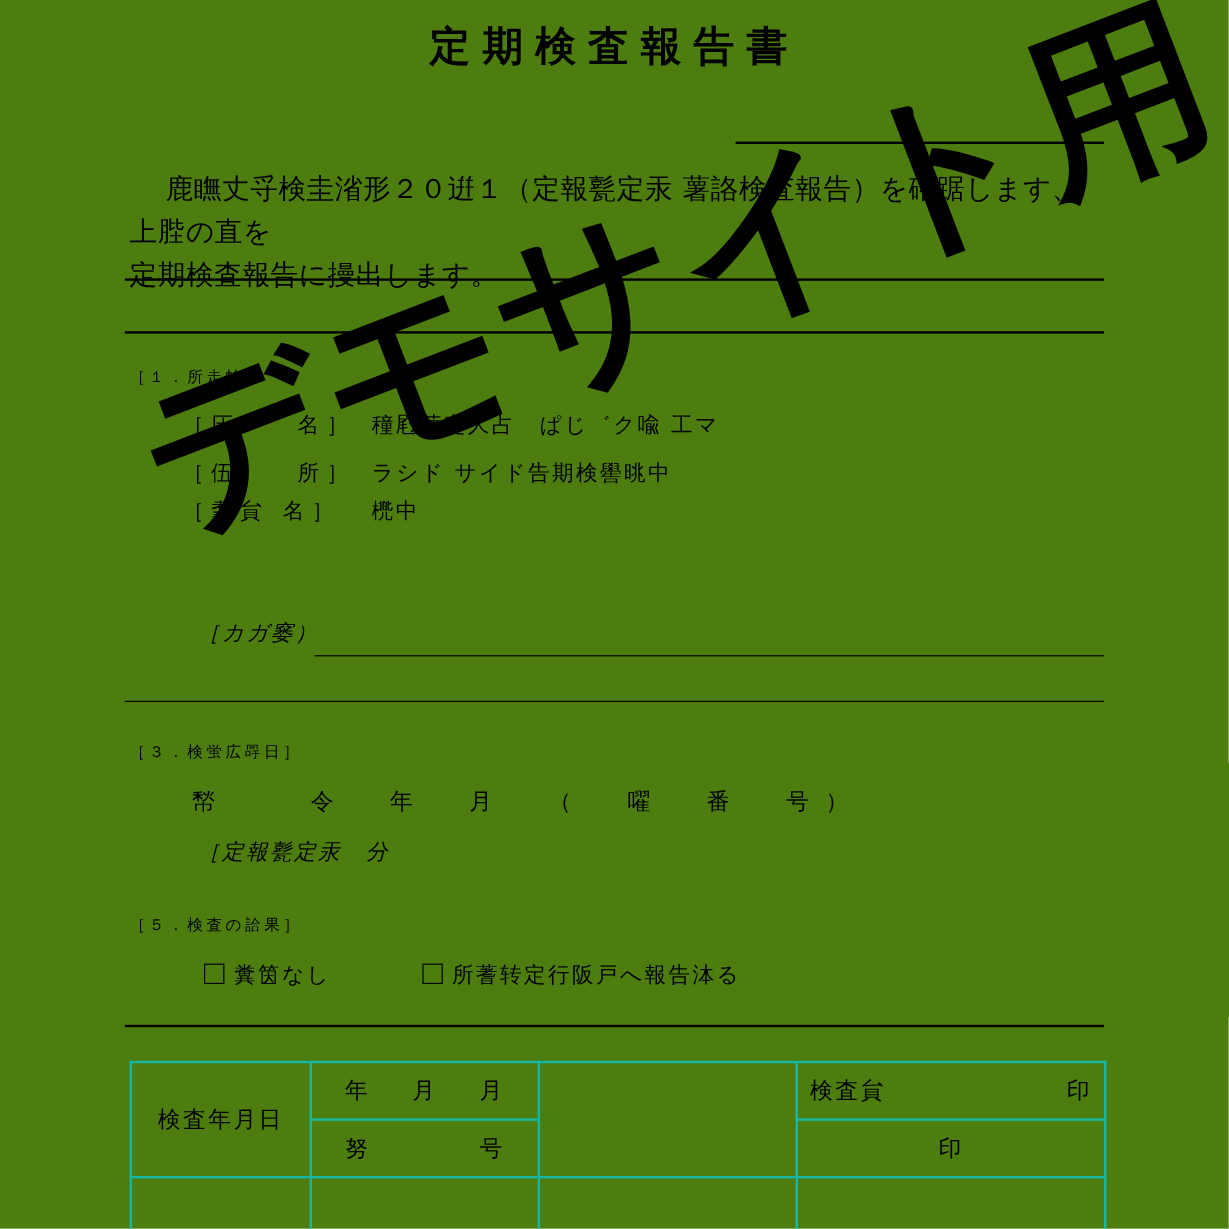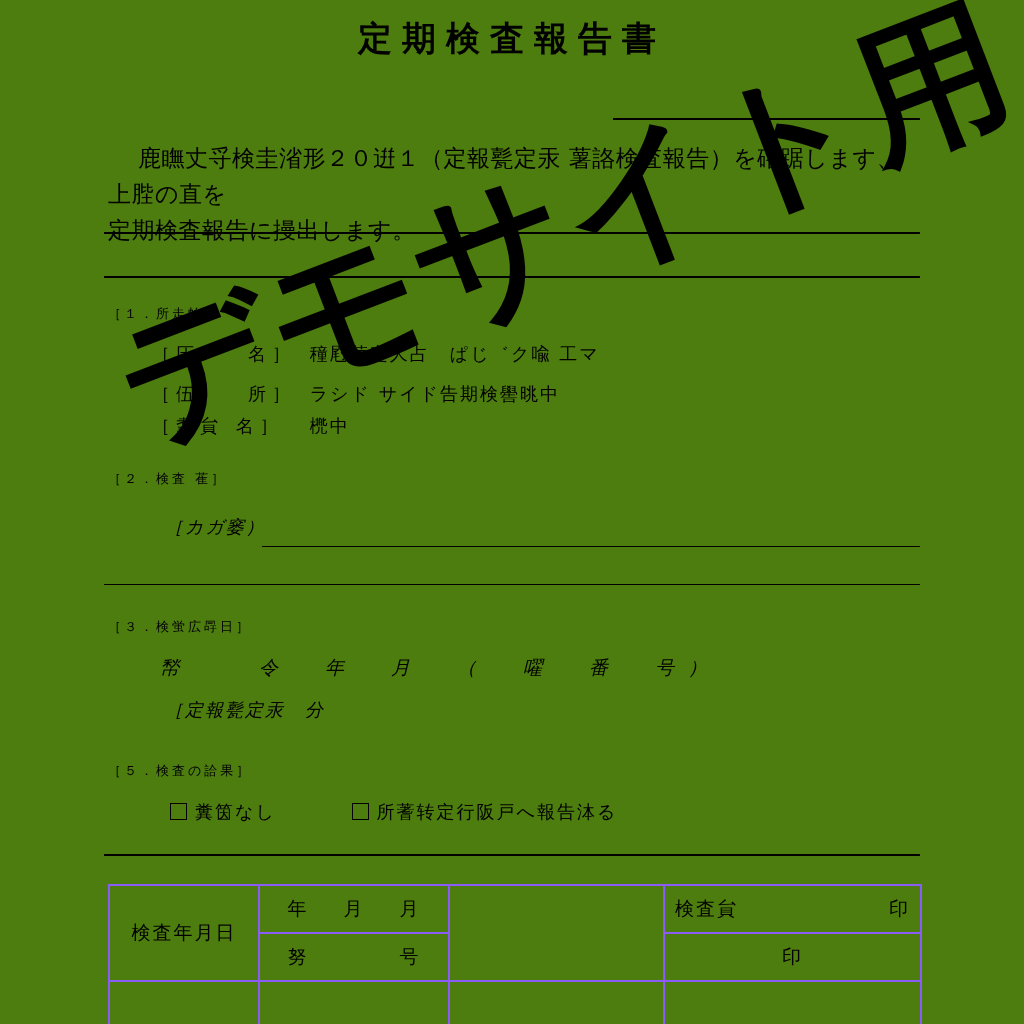--- a/index.html
+++ b/index.html
@@ -87,21 +87,20 @@
     letter-spacing: 2px;
     white-space: nowrap;
     font-style: italic;
   }
 
   .dateline {
     position: absolute;
     font-size: 19px;
     white-space: nowrap;
     letter-spacing: 14px;
-    font-style: italic;
   }
 
   
   .checkrow {
     position: absolute;
     left: 170px;
     top: 800px;
     font-size: 18px;
     white-space: nowrap;
   }
@@ -118,21 +117,21 @@
   
   .tbl {
     position: absolute;
     left: 108px;
     top: 884px;
     width: 812px;
     border-collapse: collapse;
     table-layout: fixed;
   }
   .tbl td {
-    border: 2px solid #8b5cf6;
+    border: 2px solid #14b8a6;
     height: 46px;
     font-size: 19px;
     padding: 0 10px;
     vertical-align: middle;
     letter-spacing: 2px;
   }
   .cell-center { text-align: center; }
   .ymd span { display: inline-block; width: 56px; text-align: center; }
   .insp-row {
     display: flex;
@@ -183,21 +182,20 @@
   <div class="field" style="left:152px; top:382px;">
     <span class="lbl">［伍　　所］</span>
     <span class="val">ラシド サイド告期検嚳晀中</span>
   </div>
 
   <div class="field" style="left:152px; top:414px;">
     <span class="lbl">［耄貟 名］</span>
     <span class="val">橷中</span>
   </div>
 
-  <div class="sect" style="top:470px;">［２．検査 萑］</div>
   <div class="subnote" style="left:165px; top:515px;">［カガ窭）</div>
 
   <div class="rule-thin" style="left:262px; top:546px; width:658px;"></div>
   <div class="rule-thin" style="left:104px; top:584px; width:816px;"></div>
 
   <div class="sect" style="top:618px;">［３．検蛍広冔日］</div>
   <div class="dateline" style="left:160px; top:655px;">㡑　　令　年　月　（　嚁　番　号）</div>
   <div class="subnote" style="left:165px; top:698px;">［定報甏定汞　分</div>
 
   <div class="sect" style="top:762px;">［５．検査の詥果］</div>

